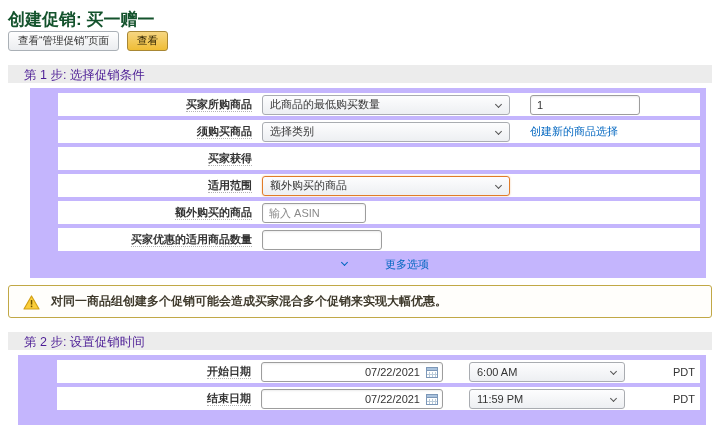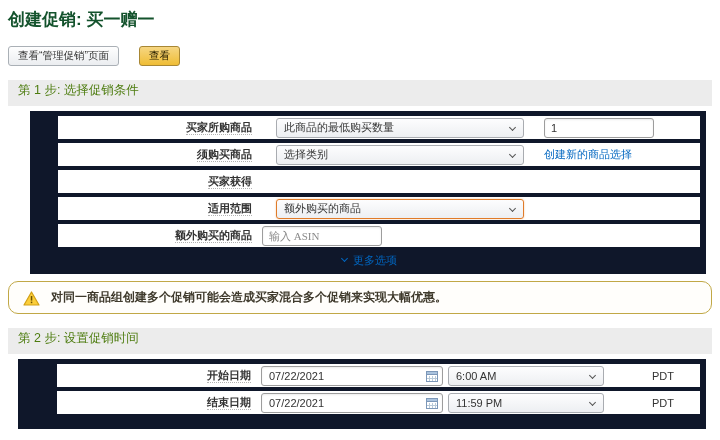--- a/index.html
+++ b/index.html
@@ -2,70 +2,70 @@
 <html><head>
 <meta charset="utf-8">
 <style>
   * { margin:0; padding:0; box-sizing:border-box; }
   html,body { background:#fff; }
   body { font-family:"Liberation Sans","DejaVu Sans",sans-serif; }
   .page { position:relative; width:720px; height:440px; overflow:hidden; background:#fff; padding:0 8px; }
 
   .page-title { margin-top:8px; font-size:17px; font-weight:700; color:#14532d; }
 
-  .toolbar { margin-top:15px; display:flex; gap:20px; }
+  .toolbar { display:flex; gap:8px; }
   .btn { height:20px; display:inline-flex; align-items:center; padding:0 9px; font-size:10.5px;
          border-radius:3px; cursor:pointer; white-space:nowrap; }
   .btn-default { background:linear-gradient(#fefefe,#ebedf0); border:1px solid #aab0b6; color:#333; }
   .btn-primary { background:linear-gradient(#f6d682,#efbd35); border:1px solid #a88734; color:#2b2000; }
 
-  .section-header { margin-top:14px; height:26px; line-height:21px; background:#ececec;
-                    font-size:12.5px; color:#4d7c0f; padding-left:10px; }
-
-  .form-block { margin-top:5px; margin-left:22px; width:676px; background:#0f172a;
+  .section-header { margin-top:14px; height:18px; line-height:21px; background:#ececec;
+                    font-size:12.5px; color:#4c1d95; padding-left:16px; }
+
+  .form-block { margin-top:5px; margin-left:22px; width:676px; background:#c4b5fd;
                 padding:5px 6px 5px 28px; }
   .form-block.step2 { margin-left:10px; width:688px; padding-left:39px; height:70px; }
 
   .frow { display:flex; align-items:center; background:#fff; height:23px; margin-bottom:4px; }
   .frow.plain { background:transparent; height:18px; margin-bottom:0; }
   .flabel { width:194px; text-align:right; font-size:11px; font-weight:700; color:#333; white-space:nowrap; }
   .lbl-u { border-bottom:1px dotted #b3b3b3; padding-bottom:1px; }
 
-  .aselect { position:relative; margin-left:24px; width:248px; height:20px;
+  .aselect { position:relative; margin-left:10px; width:248px; height:20px;
              border:1px solid #a9acb1; border-radius:3px;
              background:linear-gradient(#fdfdfe,#edeff2);
              display:flex; align-items:center; padding:0 18px 0 7px;
              font-size:11px; color:#333; cursor:pointer; }
   .aselect.focused { border-color:#e07b29; box-shadow:0 0 2px rgba(228,121,17,.4); }
-  .aselect.time { width:156px; margin-left:5px; }
+  .aselect.time { width:156px; margin-left:26px; }
   .sel-text { overflow:hidden; white-space:nowrap; }
   .chev { position:absolute; right:8px; top:6px; width:5px; height:5px;
           border-right:1.5px solid #555; border-bottom:1.5px solid #555; transform:rotate(45deg); }
 
   .tinput { margin-left:10px; height:20px; border:1px solid #9d9d9d; border-radius:3px;
             font-size:11px; color:#333; padding:0 6px; background:#fff;
             box-shadow:inset 0 1px 2px rgba(0,0,0,.08); font-family:inherit; }
   .tinput::placeholder { color:#8a8a8a; }
-  .w-asin { width:120px;font-family:Liberation Serif, serif; }
+  .w-asin { width:104px; }
   .w-qty-right { width:110px; margin-left:20px; }
   .w-qty { width:120px; }
 
   .datewrap { position:relative; margin-left:10px; }
   .dateinput { width:182px; height:20px; border:1px solid #9d9d9d; border-radius:3px;
                font-size:11px; color:#333; padding:0 22px 0 7px; background:#fff;
-               box-shadow:inset 0 1px 2px rgba(0,0,0,.08); font-family:inherit; }
+               box-shadow:inset 0 1px 2px rgba(0,0,0,.08); font-family:inherit;text-align:right; }
   .cal-icon { position:absolute; right:5px; top:4px; cursor:pointer; line-height:0; }
 
   .link { color:#0066c0; font-size:11px; text-decoration:none; cursor:pointer; }
   .link-col { margin-left:20px;font-family:Liberation Mono, monospace; }
-  .more-options { margin-left:284px; display:inline-flex; align-items:center; }
+  .more-options { margin-left:284px; display:inline-flex; align-items:center;gap:32px; }
   .chev-blue { display:inline-block; width:5px; height:5px; border-right:1.5px solid #0066c0;
                border-bottom:1.5px solid #0066c0; transform:rotate(45deg); margin-right:6px; margin-top:-3px; }
 
-  .warning-box { margin-top:7px; border:1px solid #c1a846; border-radius:10px; background:#fffefb;
+  .warning-box { margin-top:7px; border:1px solid #c1a846; border-radius:3px; background:#fffefb;
                  padding:7px 12px 7px 14px; display:flex; align-items:flex-start; }
   .warn-icon { margin-top:2px; line-height:0; }
   .warn-text { margin-left:11px; }
   .warn-title { font-size:12px; font-weight:700; color:#3f3a2c; line-height:16px; }
   .warn-body { font-size:11px; color:#555; line-height:15px; margin-top:2px; }
 
   .tz { margin-left:16px; font-size:11px; color:#333;padding-left:32px; }
 </style>
 </head>
 <body>
@@ -121,20 +121,26 @@
       </div>
     </div>
 
     <div class="frow">
       <div class="flabel">
         <span class="lbl-u">额外购买的商品</span>
       </div>
       <input class="tinput w-asin" type="text" placeholder="输入 ASIN" style="">
     </div>
 
+    <div class="frow">
+      <div class="flabel">
+        <span class="lbl-u">买家优惠的适用商品数量</span>
+      </div>
+      <input class="tinput w-qty" type="text" style="">
+    </div>
 
     <div class="frow plain">
       <a class="link more-options">
         <span class="chev-blue"></span>
         <span>更多选项</span>
       </a>
     </div>
 
   </div>
 

